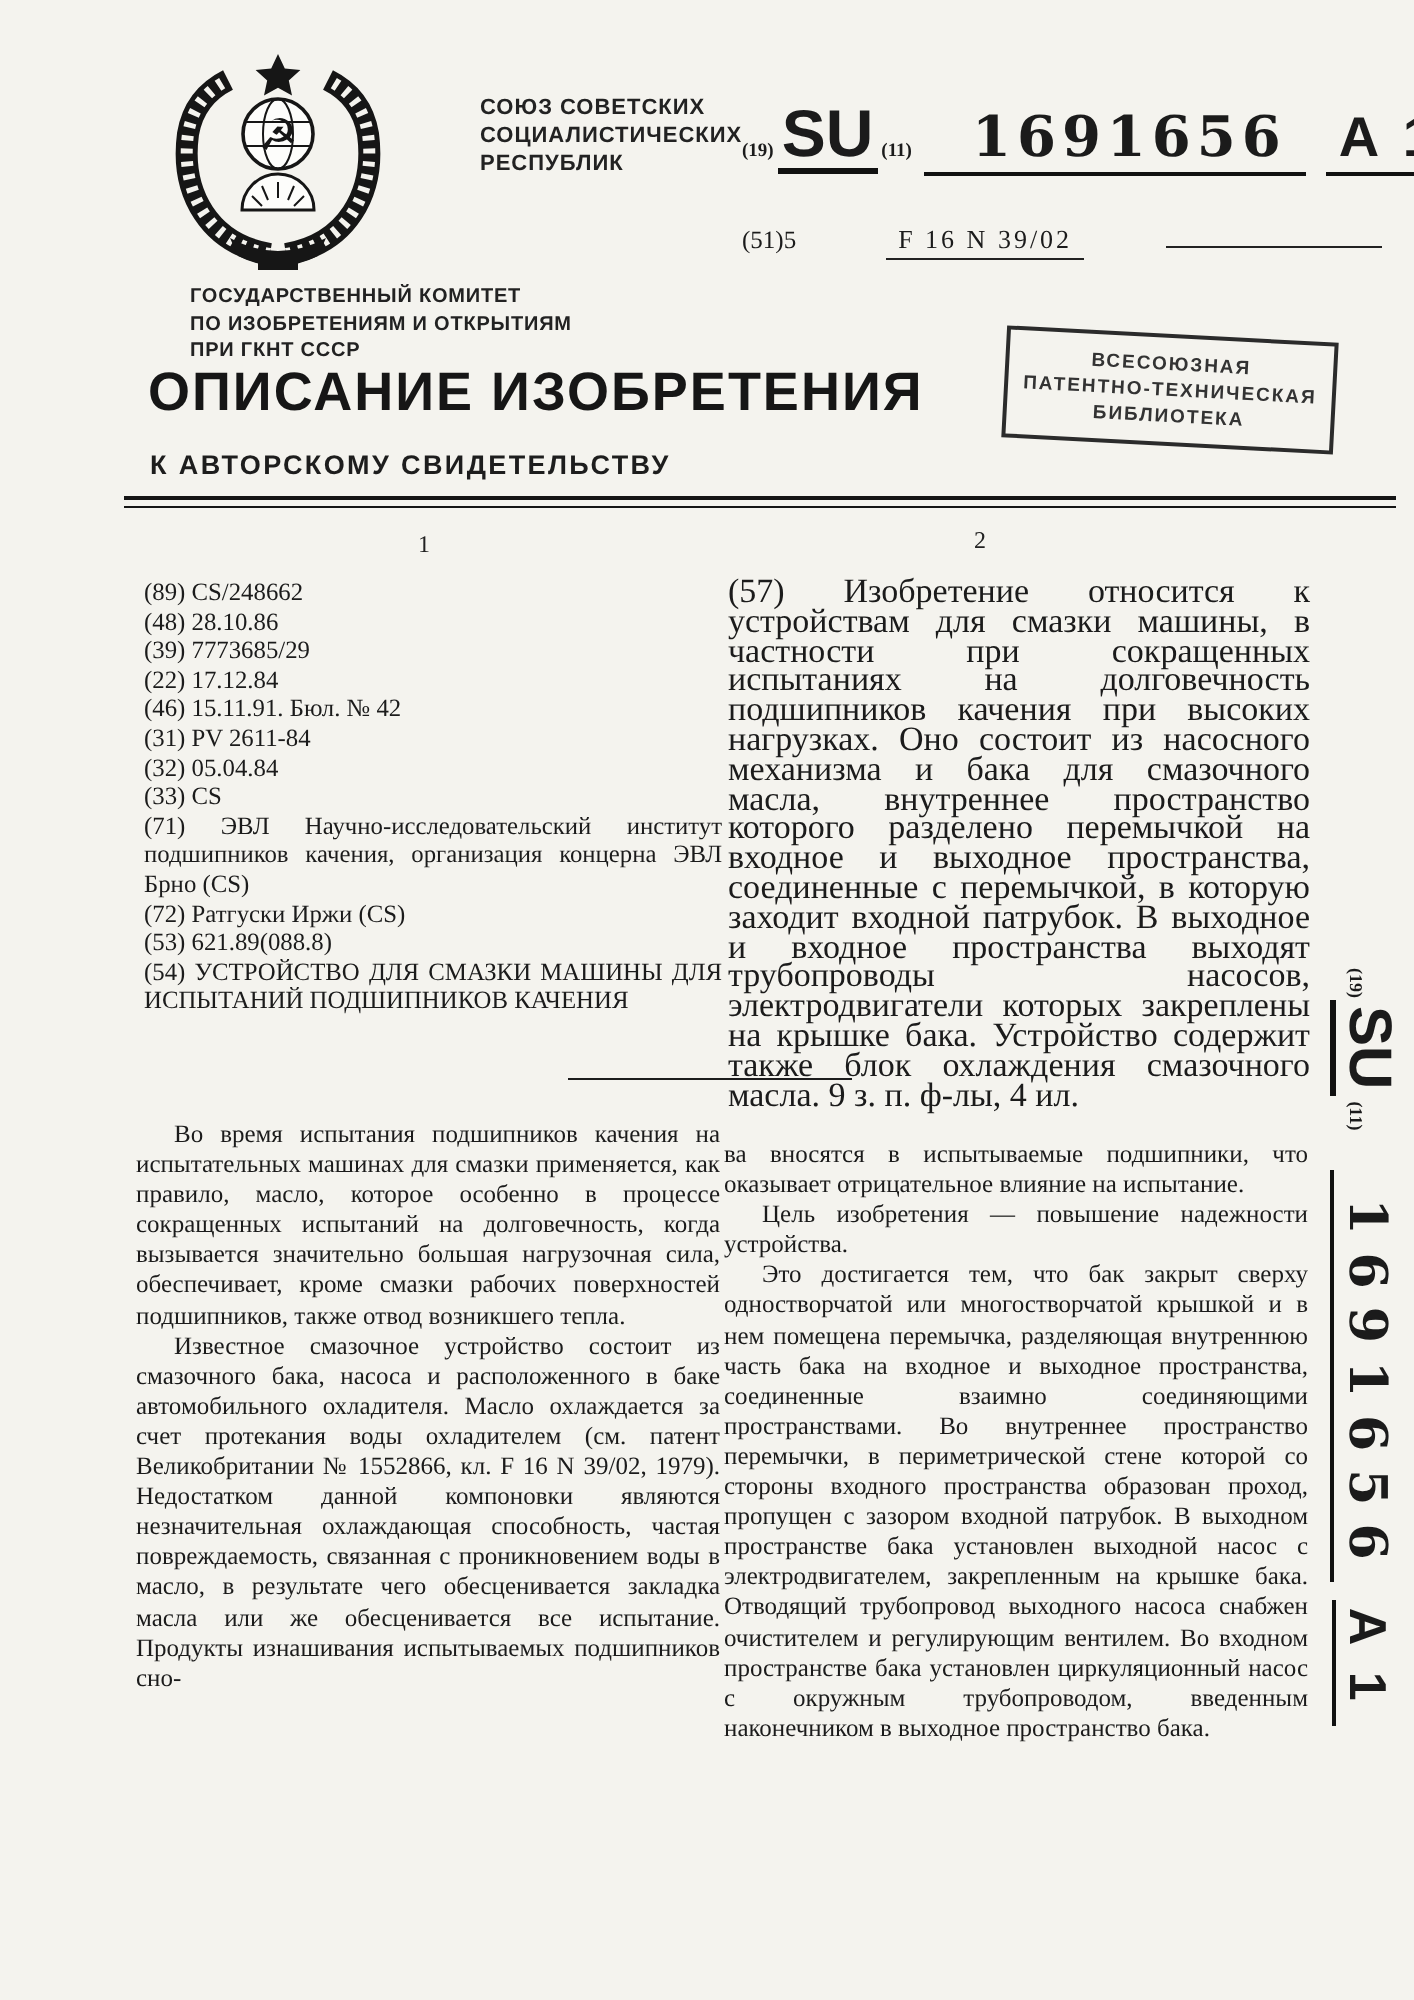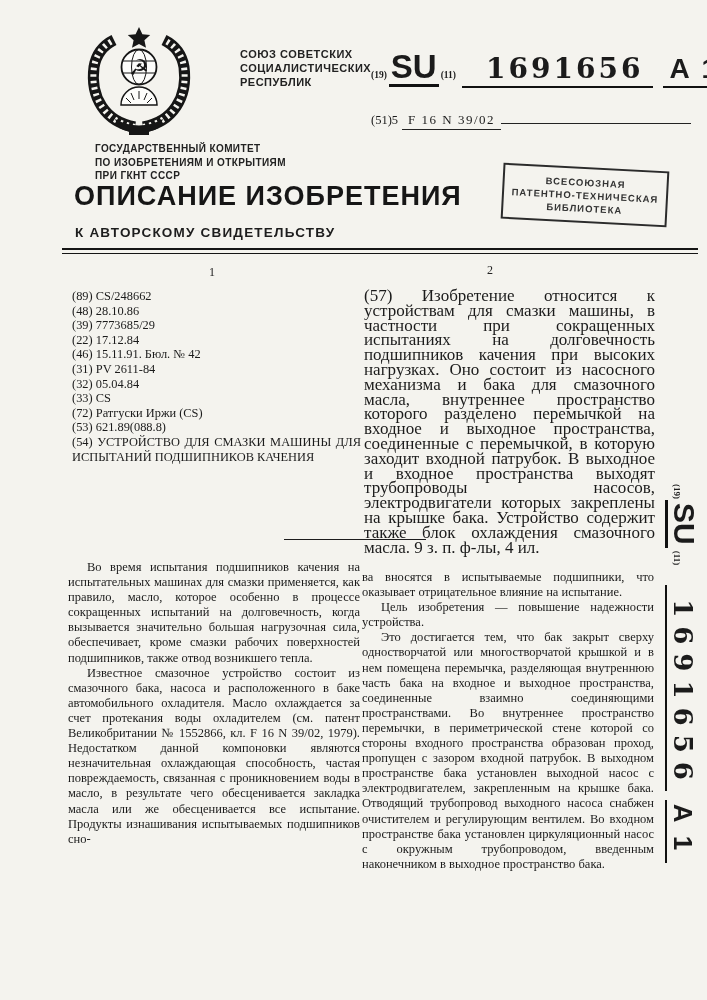--- a/index.html
+++ b/index.html
@@ -29,21 +29,21 @@
     font-family:"DejaVu Serif", serif;font-weight:700;font-size:28px;line-height:1;
     letter-spacing:3px;border-bottom:2.5px solid #111;
     padding:0 10px 3px 24px;margin-left:6px;
   }
   .pub-kind{
     font-family:"Liberation Sans", sans-serif;font-weight:700;font-size:28px;line-height:1;
     border-bottom:2.5px solid #111;padding:0 14px 3px 6px;margin-left:10px;letter-spacing:2px;
   }
   .ipcline{
     position:absolute;left:371px;top:110px;width:320px;
-    display:flex;align-items:baseline;font-size:12.5px;
+    display:flex;align-items:baseline;font-size:12.5px;gap:41px;
   }
   .ipc-code{
     font-size:13px;letter-spacing:1.5px;border-bottom:1.5px solid #222;
     padding:0 6px 1px 6px;margin-left:4px;
   }
   .ipc-fill{flex:1;border-bottom:1.5px solid #222;height:1em;}
   .committee{
     position:absolute;left:95px;top:142px;
     font-family:"Liberation Sans", sans-serif;font-weight:700;
     font-size:10px;line-height:13.5px;letter-spacing:.4px;color:#222;
@@ -186,20 +186,21 @@
 
   <div class="bib-col">
     <p><span>(89)</span> <span>CS/248662</span></p>
     <p><span>(48)</span> <span>28.10.86</span></p>
     <p><span>(39)</span> <span>7773685/29</span></p>
     <p><span>(22)</span> <span>17.12.84</span></p>
     <p><span>(46)</span> <span>15.11.91. Бюл. № 42</span></p>
     <p><span>(31)</span> <span>PV 2611-84</span></p>
     <p><span>(32)</span> <span>05.04.84</span></p>
     <p><span>(33)</span> <span>CS</span></p>
+    <p><span>(71)</span> <span>ЭВЛ Научно-исследовательский институт подшипников качения, организация концерна ЭВЛ Брно (CS)</span></p>
     <p><span>(72)</span> <span>Ратгуски Иржи (CS)</span></p>
     <p><span>(53)</span> <span>621.89(088.8)</span></p>
     <p><span>(54)</span> <span>УСТРОЙСТВО ДЛЯ СМАЗКИ МАШИНЫ ДЛЯ ИСПЫТАНИЙ ПОДШИПНИКОВ КАЧЕНИЯ</span></p>
   </div>
 
   <div class="abstract-col">
     <p style="margin:0"><span>(57)</span> <span>Изобретение относится к устройствам для смазки машины, в частности при сокращенных испытаниях на долговечность подшипников качения при высоких нагрузках. Оно состоит из насосного механизма и бака для смазочного масла, внутреннее пространство которого разделено перемычкой на входное и выходное пространства, соединенные с перемычкой, в которую заходит входной патрубок. В выходное и входное пространства выходят трубопроводы насосов, электродвигатели которых закреплены на крышке бака. Устройство содержит также блок охлаждения смазочного масла. 9 з. п. ф-лы, 4 ил.</span></p>
   </div>
 
   <div class="divider-mid"></div>

